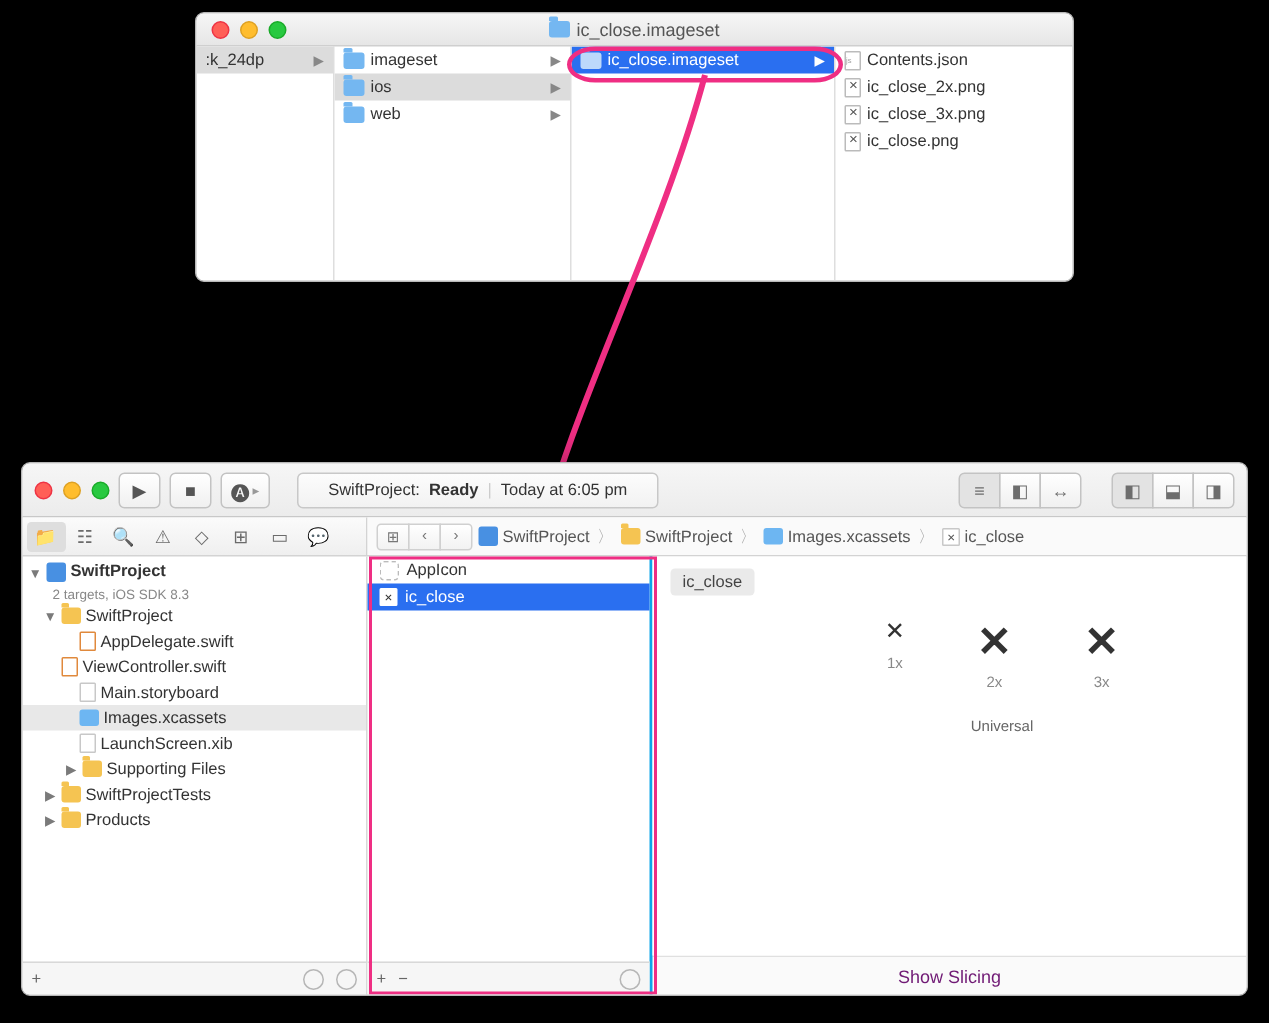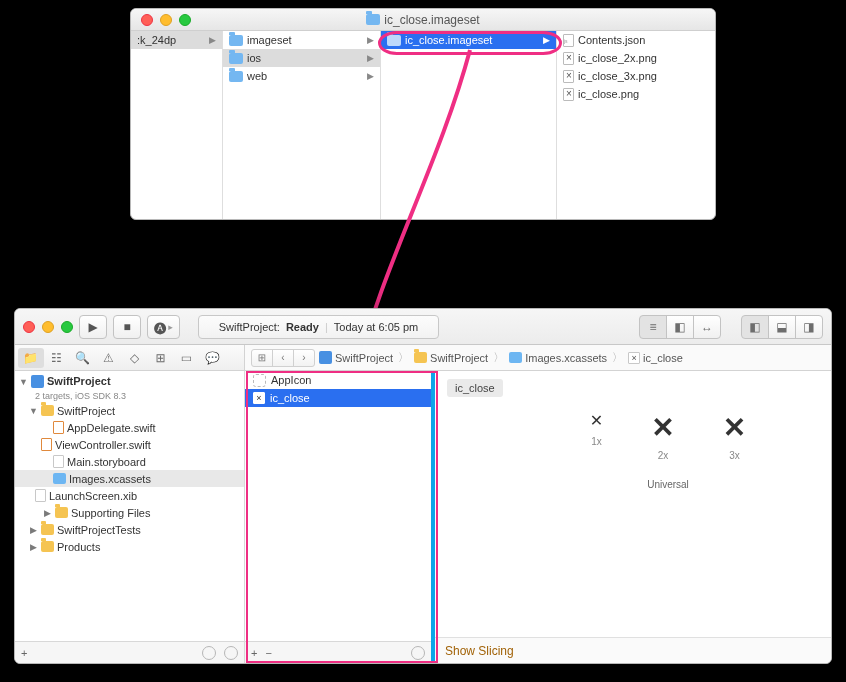--- a/index.html
+++ b/index.html
@@ -9,21 +9,21 @@
   .win { position: absolute; background: #fff; border: 1px solid #b8b8b8; border-radius: 6px; box-shadow: 0 8px 30px rgba(0,0,0,.55); overflow: hidden; }
   .titlebar { height: 22px; background: linear-gradient(#f6f6f6,#e6e6e6); border-bottom: 1px solid #cfcfcf; display: flex; align-items: center; position: relative; }
   .traffic { display: flex; gap: 7px; padding-left: 10px; }
   .dot { width: 12px; height: 12px; border-radius: 50%; }
   .dot.close { background: #ff5f57; border:1px solid #e34;}
   .dot.min   { background: #ffbd2e; border:1px solid #dea123;}
   .dot.max   { background: #28c940; border:1px solid #1aab29;}
   .title-center { position:absolute; left:0; right:0; text-align:center; font-size:12px; color:#555; display:flex; justify-content:center; align-items:center; gap:4px; pointer-events:none;}
 
   
-  #finder { left:130px; top:8px; width:586px; height:212px; }
+  #finder { left:130px; top:8px; width:586px; height:180px; }
   .finder-cols { display:flex; height: calc(100% - 22px); }
   .fcol { border-right:1px solid #dedede; overflow:hidden; }
   .fcol:last-child{border-right:none;}
   .frow { display:flex; align-items:center; height:18px; padding:0 6px; gap:4px; white-space:nowrap; }
   .frow .arrow { margin-left:auto; color:#888; font-size:9px;}
   .frow.sel-grey { background:#dcdcdc; }
   .frow.sel-blue { background:#2a6ff0; color:#fff; }
   .frow.sel-blue .arrow{color:#fff;}
   .folder-icon { width:14px; height:11px; background:#74b7f1; border-radius:2px; position:relative; display:inline-block;}
   .folder-icon::before{content:"";position:absolute;top:-3px;left:0;width:6px;height:3px;background:#74b7f1;border-radius:1px 1px 0 0;}
@@ -50,21 +50,21 @@
   .seg .tbtn:last-child{border-radius:0 4px 4px 0;}
   .seg .tbtn.on{background:#e3e3e3;}
 
   .xc-libbar { height:26px; background:linear-gradient(#fbfbfb,#efefef); border-bottom:1px solid #d3d3d3; display:flex; align-items:center;}
   .libseg { display:flex; padding:0 3px; gap:0; height:100%; align-items:center;}
   .libbtn { width:26px; height:20px; display:flex; align-items:center; justify-content:center; color:#6b6b6b; font-size:12px; border-right:1px solid transparent; cursor:pointer;}
   .libbtn.on{background:#dedede;border-radius:3px;}
 
   .xc-body { display:flex; height: calc(100% - 36px - 26px); }
   .xc-nav { width:230px; border-right:1px solid #d8d8d8; display:flex; flex-direction:column;}
-  .xc-assets { width:190px; border-right:4px solid #0ea5e9; display:flex; flex-direction:column; position:relative;}
+  .xc-assets { width:190px; border-right:2px solid #0ea5e9; display:flex; flex-direction:column; position:relative;}
   .xc-detail { flex:1; display:flex; flex-direction:column; }
 
   
   .tree { flex:1; overflow:auto; padding-top:2px;}
   .trow { display:flex; align-items:center; height:17px; padding-left:4px; gap:3px; white-space:nowrap;}
   .trow .disc{width:9px;color:#7a7a7a;font-size:9px;display:inline-block;text-align:center;}
   .trow.selected{background:#e8e8e8;}
   .trow .name{font-size:11px;}
   .proj-icon{width:13px;height:13px;background:#4890e2;border-radius:2px;display:inline-block;}
   .grp-icon{width:13px;height:11px;background:#f5c452;border-radius:2px;display:inline-block;position:relative;}
@@ -99,21 +99,21 @@
   .asset-header{position:absolute;left:12px;top:8px;background:#eaeaea;border-radius:3px;padding:3px 8px;font-size:11px;color:#444;}
   .slots{position:absolute;left:90px;top:40px;right:20px;}
   .slot-row{display:flex;gap:48px;justify-content:center;}
   .slot{display:flex;flex-direction:column;align-items:center;gap:6px;}
   .slot .xglyph{font-size:16px;font-weight:500;}
   .slot.s1 .xglyph{font-size:16px;}
   .slot.s2 .xglyph{font-size:28px;font-weight:700;}
   .slot.s3 .xglyph{font-size:28px;font-weight:700;}
   .slot .cap{font-size:10px;color:#888;}
   .universal{ text-align:center; font-size:10px; color:#666; margin-top:18px;}
-  .detail-footer{height:26px;border-top:1px solid #e0e0e0;display:flex;align-items:center;justify-content:flex-start;padding:0 10px;color:#a16207;background:#fafafa;font-size:12px;}
+  .detail-footer{height:26px;border-top:1px solid #e0e0e0;display:flex;align-items:center;justify-content:center;padding:0 10px;color:#701a75;background:#fafafa;font-size:12px;}
 
   
   .pink-rect{position:absolute;border:2px solid #ef2e83;pointer-events:none;}
 
   .subtitle{font-size:9px;color:#888;}
   .flex-spacer{flex:1;}
 
   
   .ico{display:inline-flex;width:14px;height:14px;align-items:center;justify-content:center;color:#6d6d6d;}
 </style>
@@ -328,21 +328,21 @@
           <span class="name">ViewController.swift</span>
         </div>
         <div class="trow" style="padding-left:38px">
           <span class="sb-icon"></span>
           <span class="name">Main.storyboard</span>
         </div>
         <div class="trow selected" style="padding-left:38px">
           <span class="xc-asset-icon"></span>
           <span class="name">Images.xcassets</span>
         </div>
-        <div class="trow" style="padding-left:20px">
+        <div class="trow" style="padding-left:38px">
           <span class="sb-icon"></span>
           <span class="name">LaunchScreen.xib</span>
         </div>
         <div class="trow" style="padding-left:28px">
           <span class="disc">▶</span>
           <span class="grp-icon"></span>
           <span class="name">Supporting Files</span>
         </div>
         <div class="trow" style="padding-left:14px">
           <span class="disc">▶</span>

